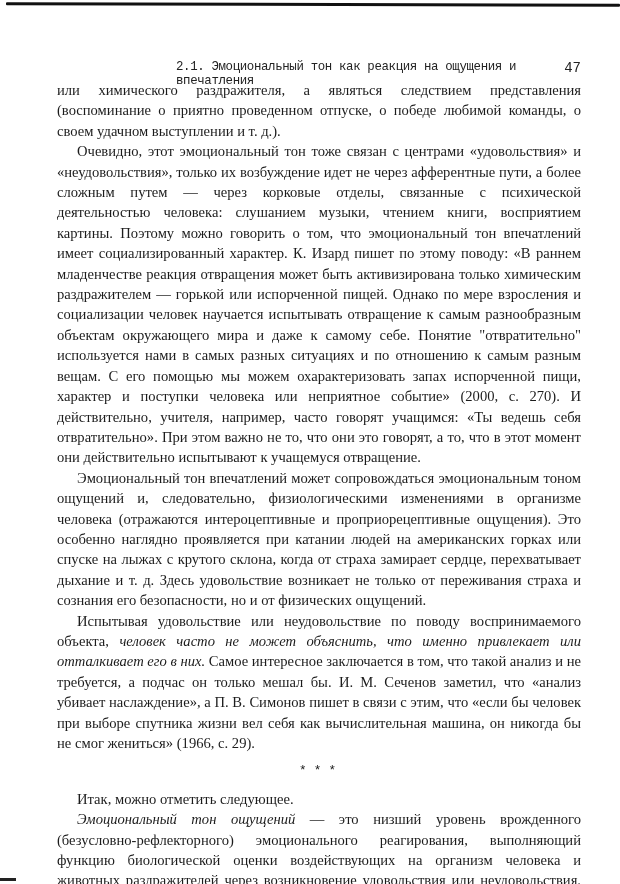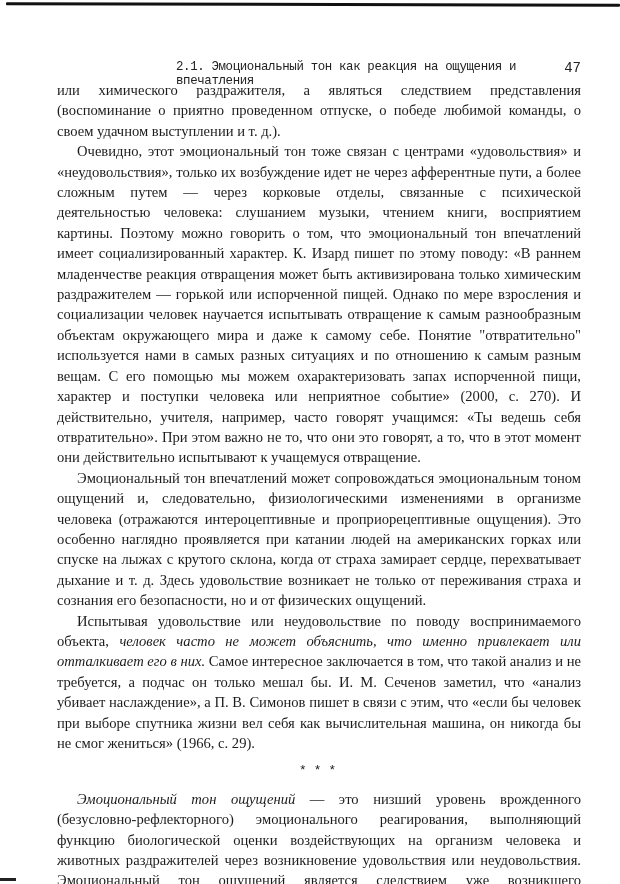--- a/index.html
+++ b/index.html
@@ -48,17 +48,18 @@
 
 <div class="body-text">
   <div id="paras-main">
       <p><span>или химического раздражителя, а являться следствием представления (воспоминание о приятно проведенном отпуске, о победе любимой команды, о своем удачном выступлении и т. д.).</span></p>
       <p class="indent"><span>Очевидно, этот эмоциональный тон тоже связан с центрами «удовольствия» и «неудовольствия», только их возбуждение идет не через афферентные пути, а более сложным путем — через корковые отделы, связанные с психической деятельностью человека: слушанием музыки, чтением книги, восприятием картины. Поэтому можно говорить о том, что эмоциональный тон впечатлений имеет социализированный характер. К. Изард пишет по этому поводу: «В раннем младенчестве реакция отвращения может быть активизирована только химическим раздражителем — горькой или испорченной пищей. Однако по мере взросления и социализации человек научается испытывать отвращение к самым разнообразным объектам окружающего мира и даже к самому себе. Понятие "отвратительно" используется нами в самых разных ситуациях и по отношению к самым разным вещам. С его помощью мы можем охарактеризовать запах испорченной пищи, характер и поступки человека или неприятное событие» (2000, с. 270). И действительно, учителя, например, часто говорят учащимся: «Ты ведешь себя отвратительно». При этом важно не то, что они это говорят, а то, что в этот момент они действительно испытывают к учащемуся отвращение.</span></p>
       <p class="indent"><span>Эмоциональный тон впечатлений может сопровождаться эмоциональным тоном ощущений и, следовательно, физиологическими изменениями в организме человека (отражаются интероцептивные и проприорецептивные ощущения). Это особенно наглядно проявляется при катании людей на американских горках или спуске на лыжах с крутого склона, когда от страха замирает сердце, перехватывает дыхание и т. д. Здесь удовольствие возникает не только от переживания страха и сознания его безопасности, но и от физических ощущений.</span></p>
       <p class="indent"><span>Испытывая удовольствие или неудовольствие по поводу воспринимаемого объекта, </span><em>человек часто не может объяснить, что именно привлекает или отталкивает его в них.</em><span> Самое интересное заключается в том, что такой анализ и не требуется, а подчас он только мешал бы. И. М. Сеченов заметил, что «анализ убивает наслаждение», а П. В. Симонов пишет в связи с этим, что «если бы человек при выборе спутника жизни вел себя как вычислительная машина, он никогда бы не смог жениться» (1966, с. 29).</span></p>
     </div>
   <p class="stars">* * *</p>
   <div id="paras-summary">
+      <p class="indent"><span>Итак, можно отметить следующее.</span></p>
       <p class="indent"><em>Эмоциональный тон ощущений</em><span> — это низший уровень врожденного (безусловно-рефлекторного) эмоционального реагирования, выполняющий функцию биологической оценки воздействующих на организм человека и животных раздражителей через возникновение удовольствия или неудовольствия. Эмоциональный тон ощущений является следствием уже возникшего физиологического процесса (ощущения). Поэтому для возникновения эмоционального тона ощущений необходим физический контакт с раздражителем.</span></p>
     </div>
 </div>
 
 <div class="bottom-edge"></div>
 
 </body></html>

